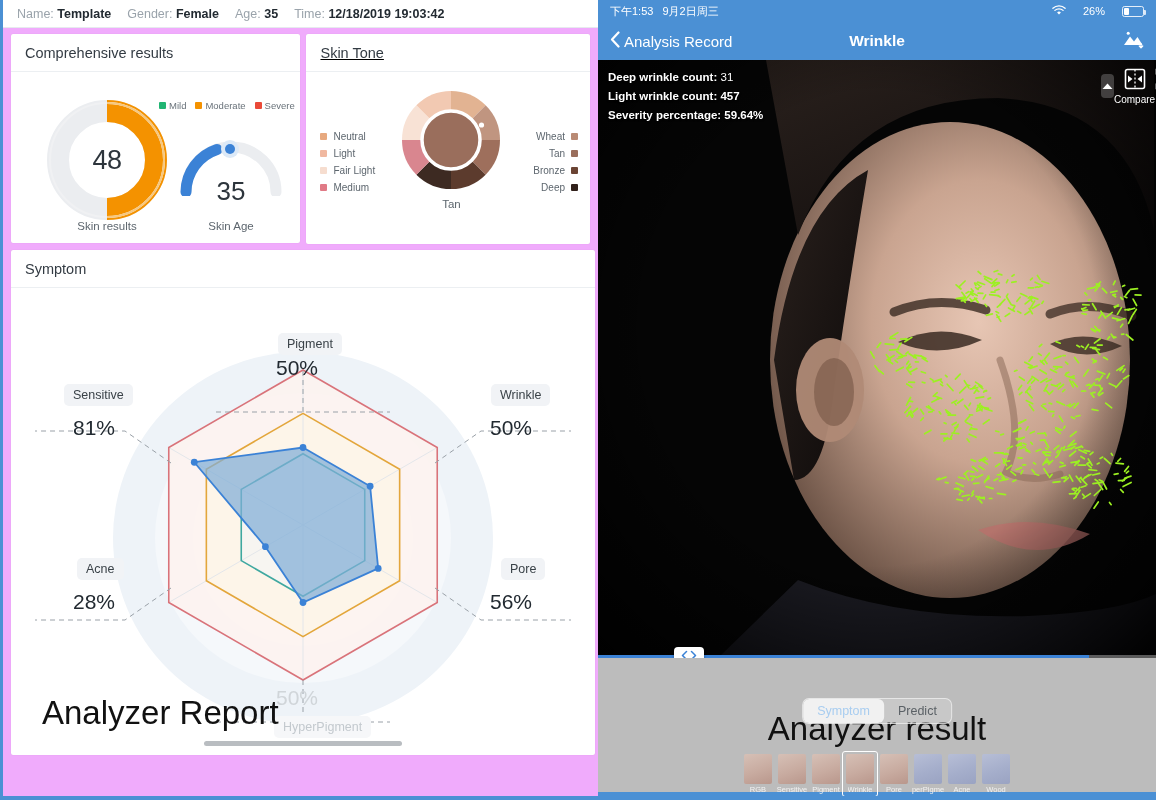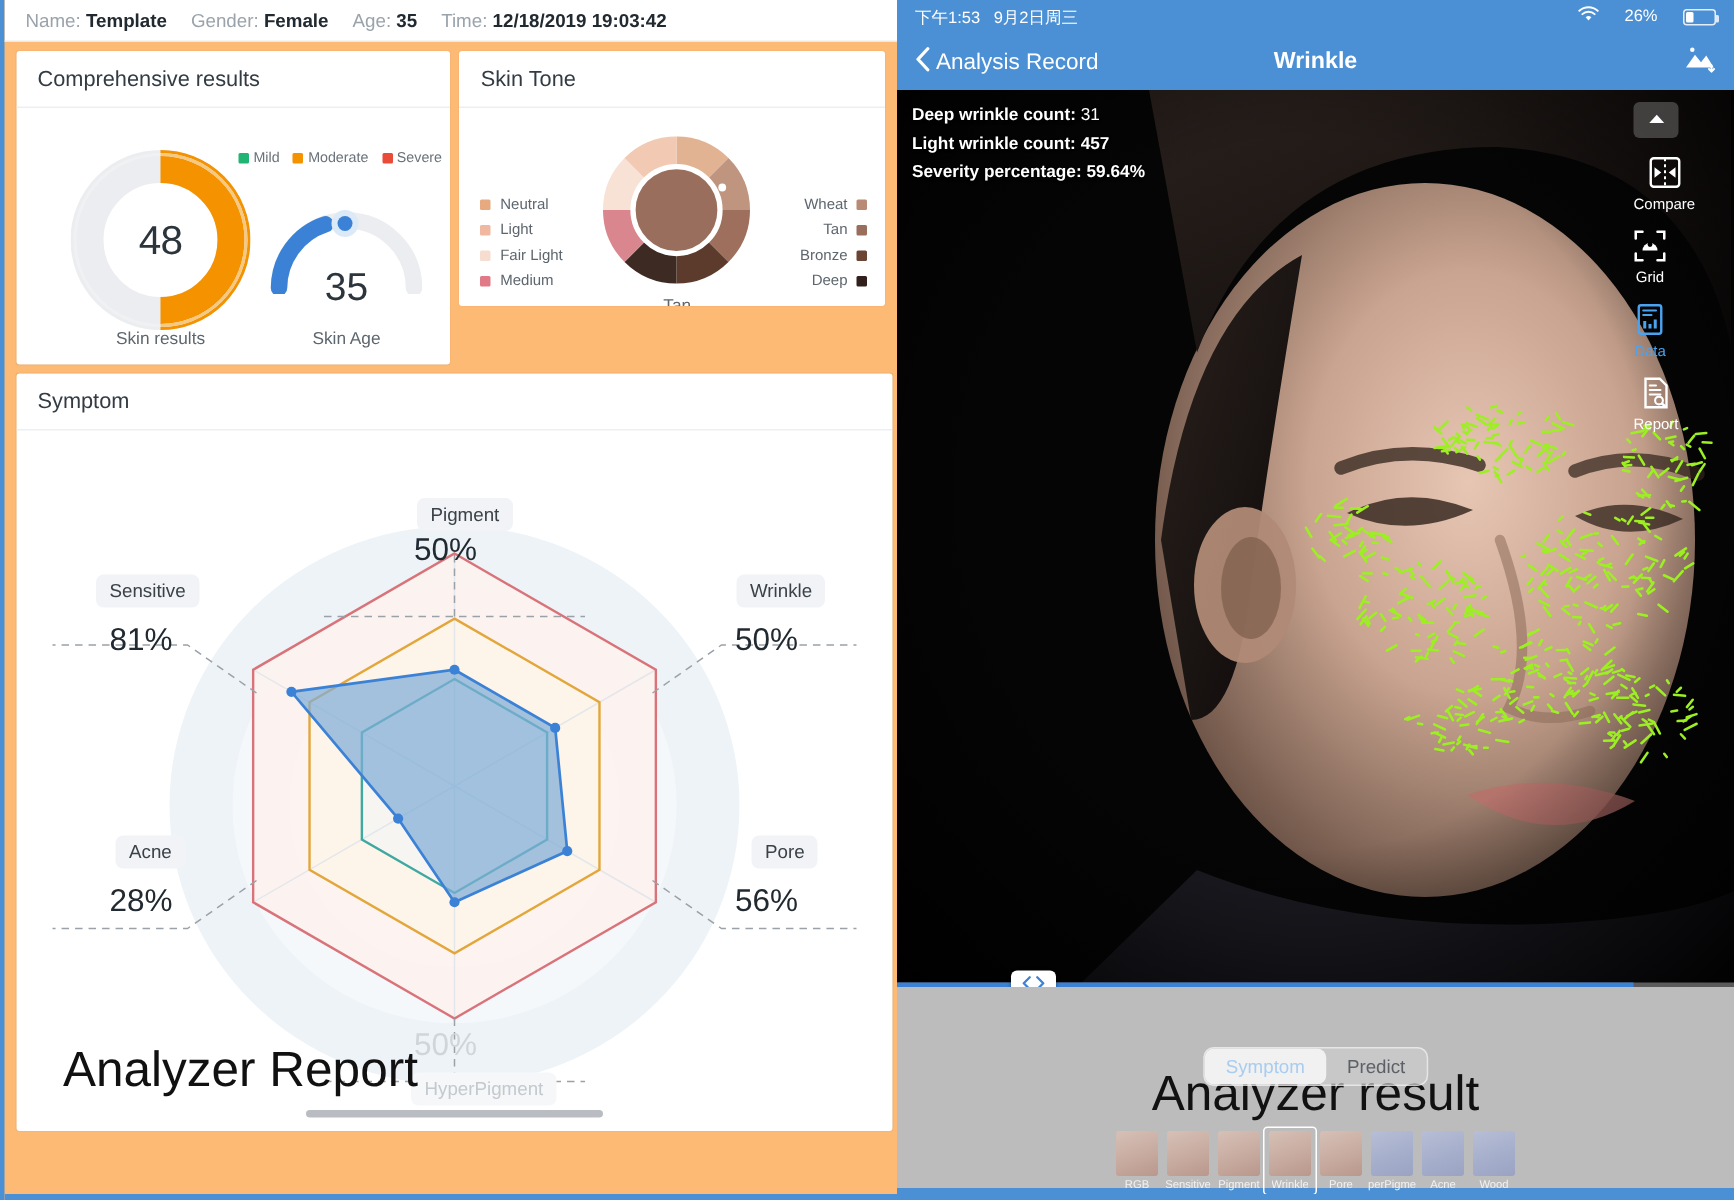--- a/index.html
+++ b/index.html
@@ -8,21 +8,21 @@
     font-family: "Liberation Sans", sans-serif;
     background: #ffffff;
     overflow: hidden;
   }
   #root { position: relative; width: 1156px; height: 800px; display: flex; }
 
   
   #left-panel {
     position: relative;
     width: 598px; height: 800px;
-    background: #fdba74;
+    background: #f0abfc;
     border-left: 3px solid #4b90d4;
     overflow: hidden;
   }
   .patient-bar {
     height: 28px; background: #ffffff;
     display: flex; align-items: center; gap: 16px;
     padding: 0 14px;
     font-size: 12.5px;
     border-bottom: 1px solid #e6eaee;
   }
@@ -35,21 +35,21 @@
     border-radius: 2px;
     box-shadow: 0 0 1px rgba(0,0,0,0.12);
     overflow: hidden;
   }
   .card-head {
     height: 38px; display: flex; align-items: center;
     padding: 0 14px; font-size: 14.5px; color: #333b43;
     border-bottom: 1px solid #eceff2;
   }
   #card-comprehensive { width: 292px; height: 209px; }
-  #card-skintone { width: 286px; height: 170px; }
+  #card-skintone { width: 286px; height: 210px; text-decoration: underline; }
 
   
   .comp-body { position: relative; height: 170px; }
   .legend-row {
     position: absolute; left: 148px; top: 28px;
     display: flex; gap: 9px; font-size: 9.5px; color: #69727a;
     align-items: center;
   }
   .lg { display: flex; align-items: center; gap: 3px; }
   .lg i { width: 7px; height: 7px; display: inline-block; border-radius: 1px; }
@@ -177,22 +177,22 @@
     background: #000; overflow: hidden;
   }
   .metrics {
     position: absolute; left: 10px; top: 8px; z-index: 6;
     color: #fff; font-size: 11.5px; font-weight: bold; line-height: 19px;
     text-shadow: 0 1px 2px rgba(0,0,0,.8);
   }
   .metrics span { font-weight: normal; }
 
   .side-tools {
-    position: absolute; right: 12px; top: 8px; width: 55px; z-index: 6;
-    display: flex; flex-direction: column; align-items: flex-start;
+    position: absolute; right: 0; top: 8px; width: 55px; z-index: 6;
+    display: flex; flex-direction: row; align-items: center;
   }
   .collapse-btn {
     width: 30px; height: 24px; border-radius: 4px;
     background: rgba(255,255,255,.22);
     display: flex; align-items: center; justify-content: center;
     margin-bottom: 12px; cursor: pointer;
   }
   .tool {
     display: flex; flex-direction: column; align-items: center;
     gap: 2px; margin-bottom: 11px; cursor: pointer;

